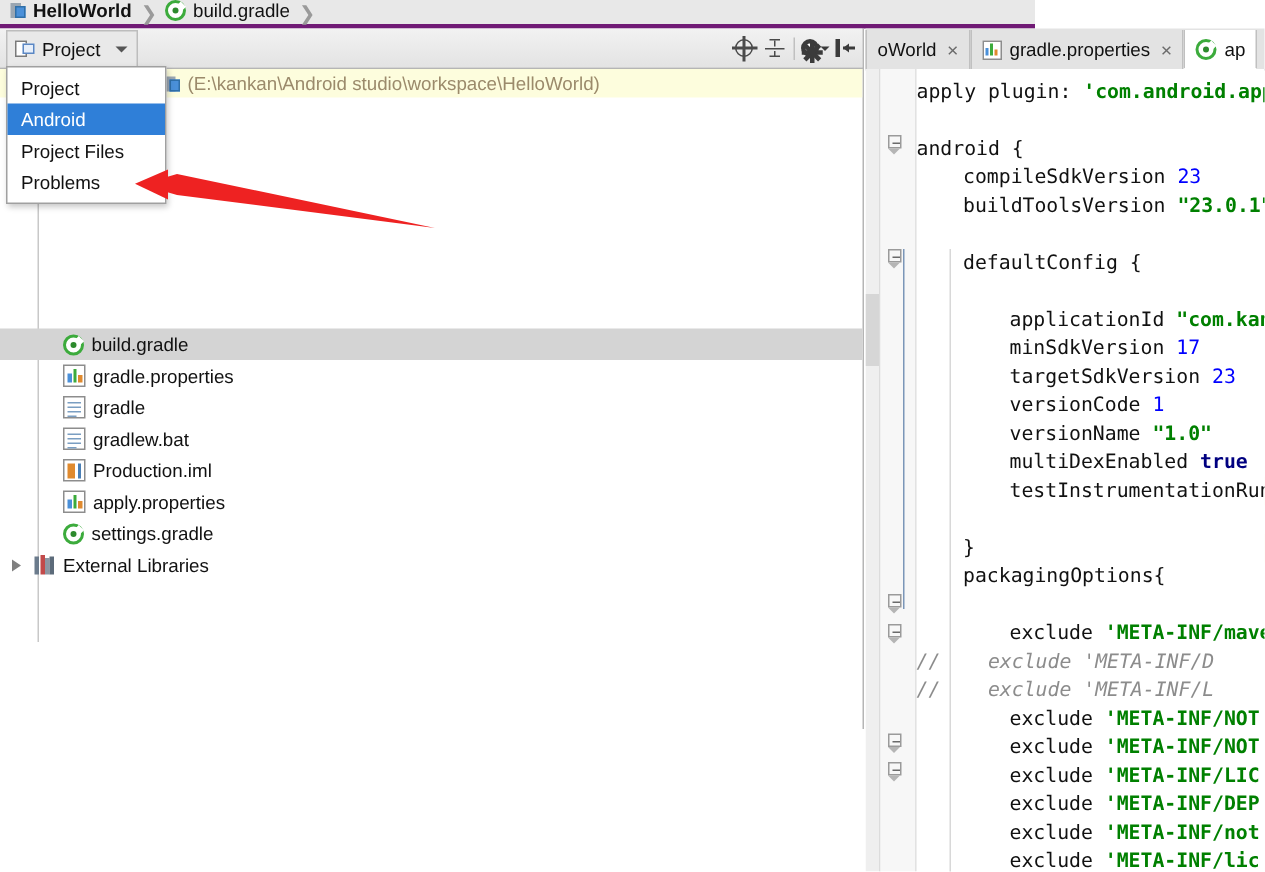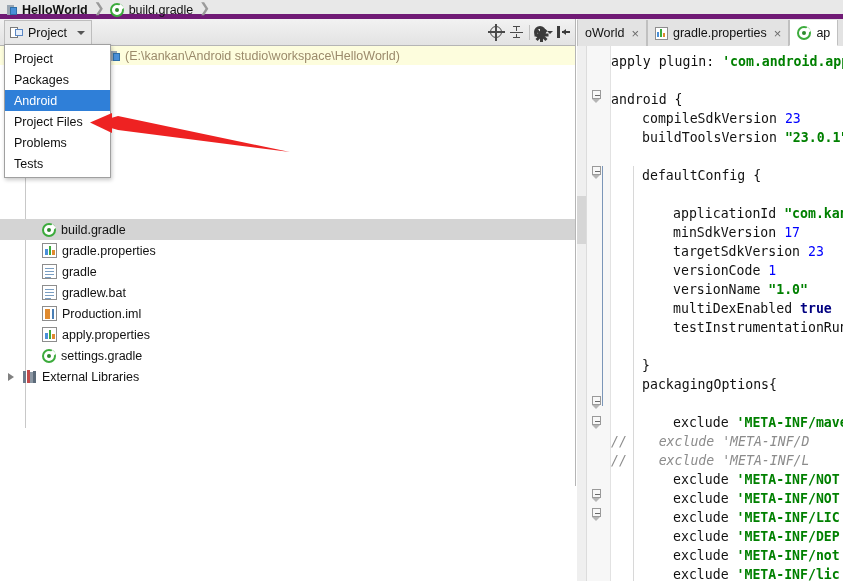--- a/index.html
+++ b/index.html
@@ -5,23 +5,23 @@
   html,body{margin:0;padding:0;}
   body{
     width:843px;height:581px;overflow:hidden;
     background:#ffffff;
     font-family:"Liberation Sans", sans-serif;
     font-size:12px;color:#1a1a1a;
     position:relative;
   }
   
   #breadcrumb{
-    position:absolute;left:0;top:0;width:843px;height:19px;
-    background:#e8e8e8;border-bottom:5px solid #701a75;
-    display:flex;align-items:flex-start;padding-left:4px;box-sizing:border-box;
+    position:absolute;left:0;top:0;width:690px;height:19px;
+    background:#e8e8e8;border-bottom:3px solid #701a75;
+    display:flex;align-items:flex-end;padding-left:4px;box-sizing:border-box;
   }
   .crumb{display:flex;align-items:center;height:19px;padding:0 3px;}
   .crumb-text{font-size:12.5px;color:#111;}
   .crumb-text.bold{font-weight:bold;}
   .crumb-sep{color:#9a9a9a;font-size:13px;margin:0 2px 0 3px;}
   
   .ic-module{width:11px;height:12px;margin-right:4px;position:relative;}
   .ic-module:before{content:"";position:absolute;left:0;top:1px;width:7px;height:10px;background:#9aa6b2;}
   .ic-module:after{content:"";position:absolute;left:3px;top:3px;width:7px;height:8px;background:#4a90d9;border:1px solid #2f6fa8;box-sizing:border-box;}
   
@@ -295,34 +295,28 @@
         </span>
         <span>External Libraries</span>
       </div>
     </div>
 </div>
 
 <div id="menu">
     <div class="mi">
       <span>Project</span>
     </div>
-    <div class="mi">
-      <span>Packages</span>
-    </div>
     <div class="mi sel">
       <span>Android</span>
     </div>
     <div class="mi">
       <span>Project Files</span>
     </div>
     <div class="mi">
       <span>Problems</span>
-    </div>
-    <div class="mi">
-      <span>Tests</span>
     </div>
   </div>
 
 <svg id="annot" viewBox="0 0 220 60">
   <polygon points="14,18 38,11 210,47 38,25" fill="#ee2222"></polygon>
   <polygon points="10,17.5 32,8 32,28" fill="#ee2222"></polygon>
 </svg>
 
 <div id="ed-tabs">
   <div class="etab">

